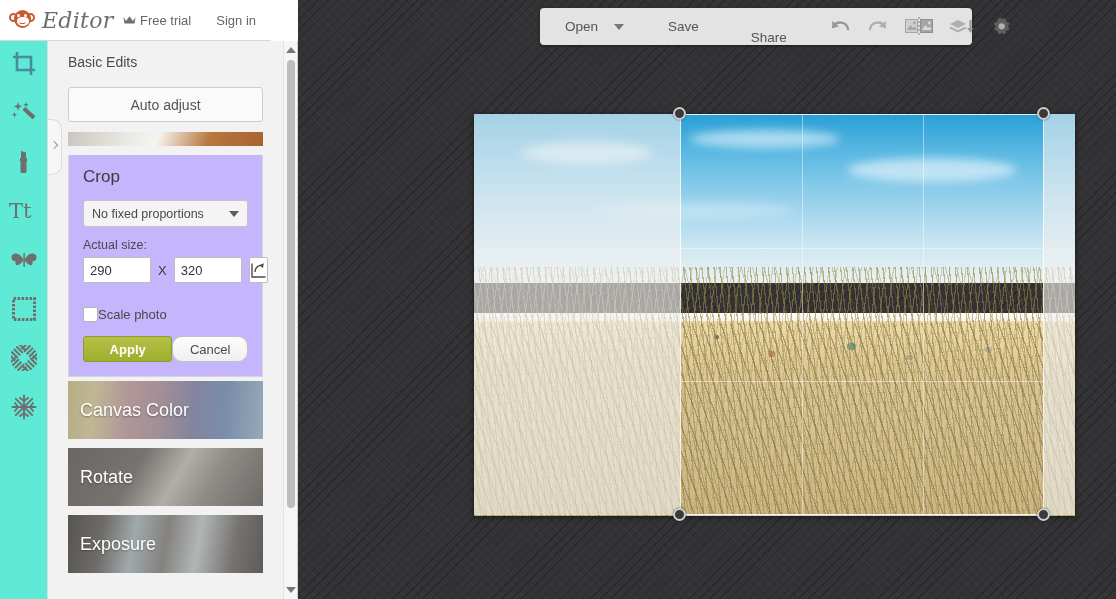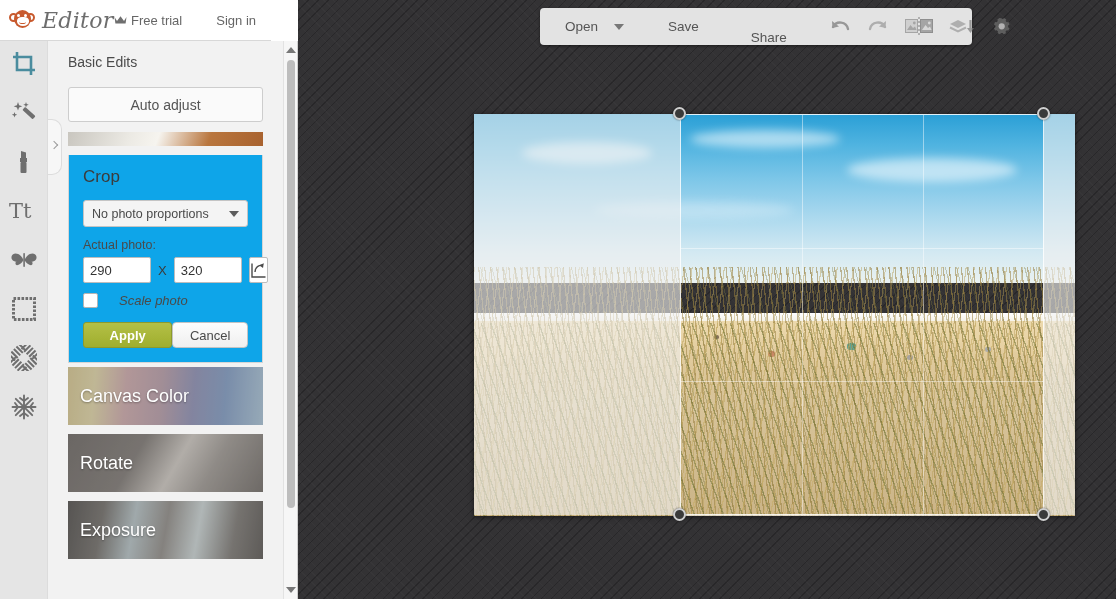--- a/index.html
+++ b/index.html
@@ -41,21 +41,21 @@
   .monkey .eye.r { left: 15px; }
   .monkey .smile {
     position: absolute; left: 10px; top: 11px; width: 7px; height: 4px;
     border-bottom: 1.6px solid #c85a2e; border-radius: 0 0 50% 50%;
   }
   .logo-text {
     font-family: "DejaVu Serif", serif; font-style: italic;
     font-size: 22px; color: #6d6d6d; margin-left: 7px; letter-spacing: .3px;
   }
   .header-right {
-    margin-left: auto; display: flex; align-items: center; gap: 34px;
+    margin-left: auto; display: flex; align-items: center; gap: 25px;
     margin-right: 15px; font-size: 13px; color: #666;
   }
   .free-trial { display: flex; align-items: center; gap: 4px; }
   .crown { display: inline-block; }
 
   
   .canvas-area {
     position: absolute; left: 298px; top: 0; right: 0; bottom: 0;
     background-color: #333234;
     background-image:
@@ -153,21 +153,21 @@
 
   .handle {
     position: absolute; width: 13px; height: 13px; border-radius: 50%;
     background: #3a3a3a; border: 2px solid #cfcfcf;
     box-shadow: 0 0 2px rgba(0,0,0,.6);
   }
 
   
   .rail {
     position: absolute; left: 0; top: 41px; width: 48px; bottom: 0;
-    background: #e5e5e5; border-right: 1px solid #dcdcdc;
+    background: #5eead4; border-right: 1px solid #dcdcdc;
     z-index: 18;
   }
   .rail-item {
     width: 48px; height: 49px; display: flex;
     align-items: center; justify-content: center; color: #6f6f6f;
   }
   .rail-item.active { color: #4a8c9e; }
   .rail-flap {
     position: absolute; left: 48px; top: 119px; width: 14px; height: 56px;
     background: #f7f7f7; border: 1px solid #dcdcdc; border-left: none;
@@ -203,21 +203,21 @@
   }
   .tile-label {
     position: relative; z-index: 2; color: #fff; font-size: 18px;
     padding-left: 12px; text-shadow: 0 1px 2px rgba(0,0,0,.35);
   }
   .tile-bg { position: absolute; inset: 0; }
   .tile-veil { position: absolute; inset: 0; background: rgba(110,110,110,.30); }
 
   
   .crop-panel {
-    margin: 0 20px; background: #0ea5e9; border: 1px solid #d5d5d5;
+    margin: 0 20px; background: #c4b5fd; border: 1px solid #d5d5d5;
     border-top: none; padding: 12px 14px 14px 14px;
   }
   .crop-head { font-size: 17px; color: #3b3b3b; margin-bottom: 13px; }
   .select-box {
     position: relative; height: 27px; background: #f4f4f4;
     border: 1px solid #c4c4c4; border-radius: 3px;
     display: flex; align-items: center; padding: 0 8px;
     font-size: 12.5px; color: #4a4a4a;
   }
   .select-caret {
@@ -230,35 +230,35 @@
   .num-input {
     width: 68px; height: 26px; border: 1px solid #bdbdbd; border-radius: 2px;
     background: #fff; font-size: 13px; color: #333; padding: 0 6px;
     font-family: "Liberation Sans", sans-serif;
   }
   .x-sep { font-size: 13px; color: #3b3b3b; }
   .swap-btn {
     width: 26px; height: 26px; border: 1px solid #bdbdbd; border-radius: 2px;
     background: #fff; display: flex; align-items: center; justify-content: center;
   }
-  .chk-row { display: flex; align-items: center; gap: 21px; margin-top: 10px; font-style: italic; }
+  .chk-row { display: flex; align-items: center; gap: 0; margin-top: 24px; }
   .chk {
     width: 15px; height: 15px; border: 1px solid #b4b4b4; background: #fff;
     border-radius: 2px;
   }
   .chk-label { font-size: 13px; color: #4a4a4a; }
   .btn-row { display: flex; gap: 0; margin-top: 14px; }
   .btn-apply {
     width: 104px; height: 26px; border-radius: 3px; border: 1px solid #8d9a2c;
     background: linear-gradient(180deg, #b4c046 0%, #9fae2e 100%);
     color: #fff; font-size: 13px; font-weight: bold;
     display: flex; align-items: center; justify-content: center;
   }
   .btn-cancel {
-    width: 88px; height: 26px; border-radius: 4px; border: 1px solid #c3c3c3;
+    width: 88px; height: 26px; border-radius: 10px; border: 1px solid #c3c3c3;
     background: linear-gradient(180deg, #fdfdfd 0%, #efefef 100%);
     color: #4a4a4a; font-size: 13px;
     display: flex; align-items: center; justify-content: center;
   }
 
   
   .sb-bar {
     position: absolute; right: 0; top: 0; bottom: 0; width: 14px;
     background: #f6f6f6; border-left: 1px solid #e2e2e2;
   }
@@ -496,25 +496,25 @@
       <div class="tile-strip">
         <div class="tile" style="height:14px;">
           <div class="tile-bg" style="background:linear-gradient(110deg,#c9c6bf 0%,#eceae4 32%,#f6f4ef 46%,#b9763e 72%,#a8622f 100%);"></div>
         </div>
       </div>
 
       <div class="crop-panel">
         <div class="crop-head">Crop</div>
 
         <div class="select-box">
-          <span>No photo proportions</span>
+          <span>No fixed proportions</span>
           <span class="select-caret"></span>
         </div>
 
-        <div class="field-label">Actual photo:</div>
+        <div class="field-label">Actual size:</div>
 
         <div class="size-row">
           <input class="num-input" value="290" style="">
           <span class="x-sep">X</span>
           <input class="num-input" value="320" style="">
           <span class="swap-btn">
             <svg width="17" height="17" viewBox="0 0 17 17">
               <path d="M2 1.5 L2 15 L15.5 15" stroke="#4a4a4a" stroke-width="1.4" fill="none"></path>
               <path d="M5 10 C5 5, 9 3, 12.5 3.5" stroke="#4a4a4a" stroke-width="1.4" fill="none"></path>
               <path d="M13.8 1.2 L13 6 L9.2 3.2 Z" fill="#4a4a4a"></path>

